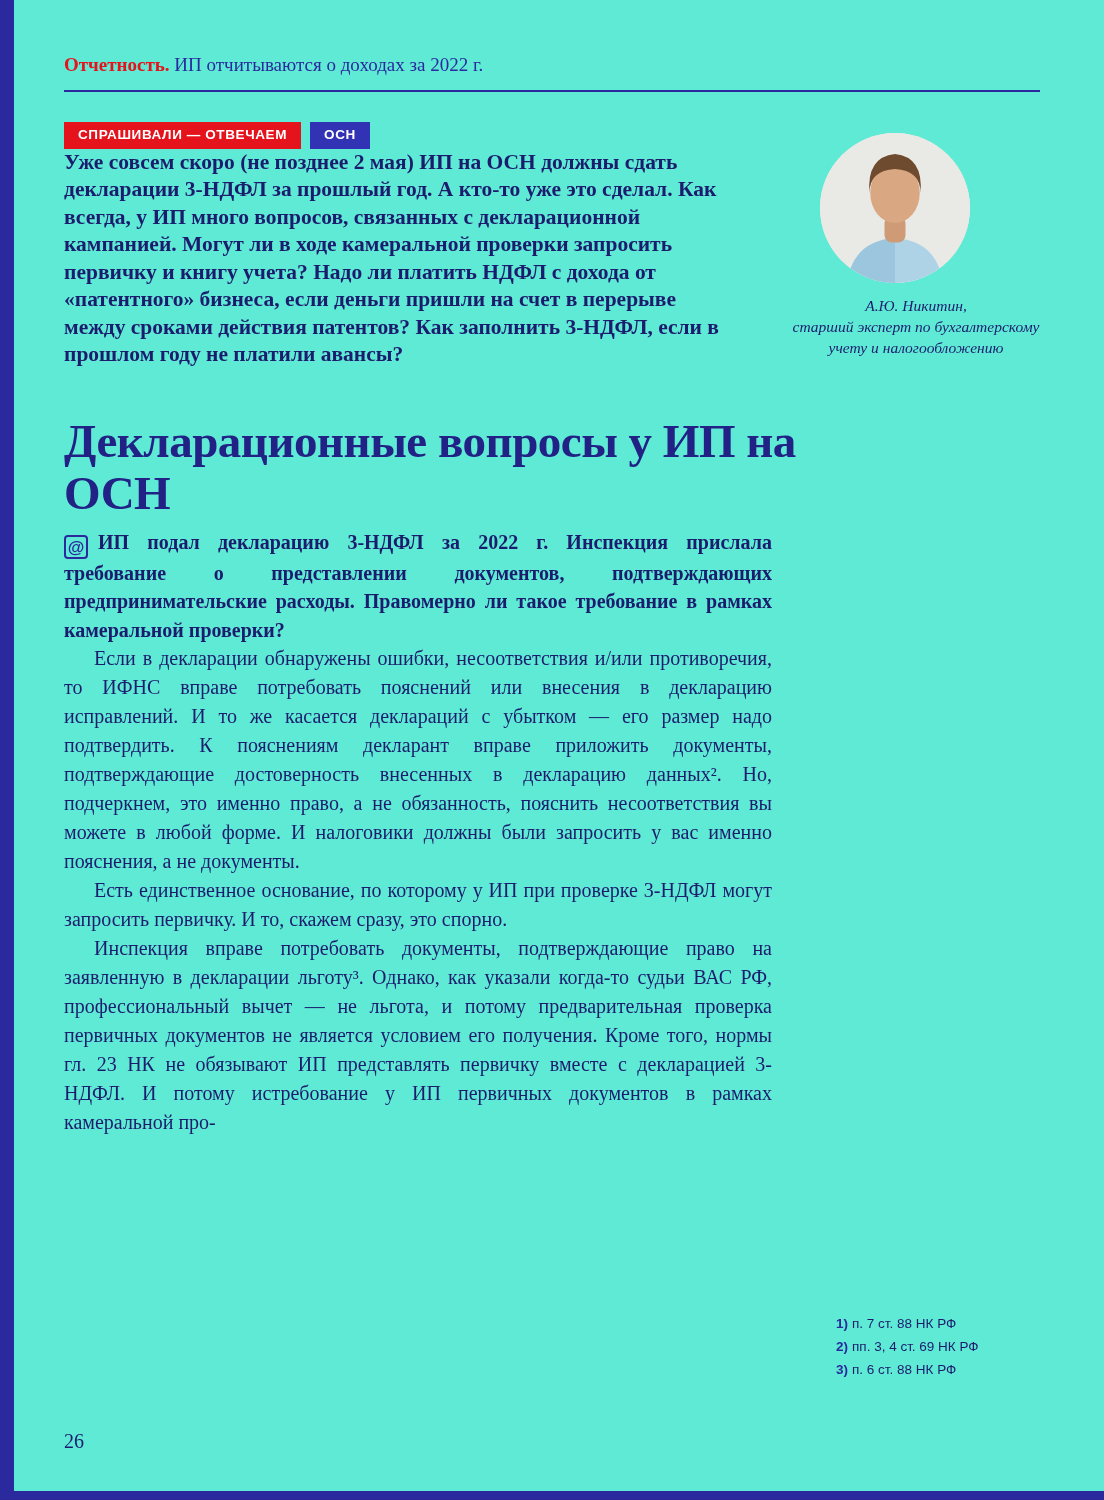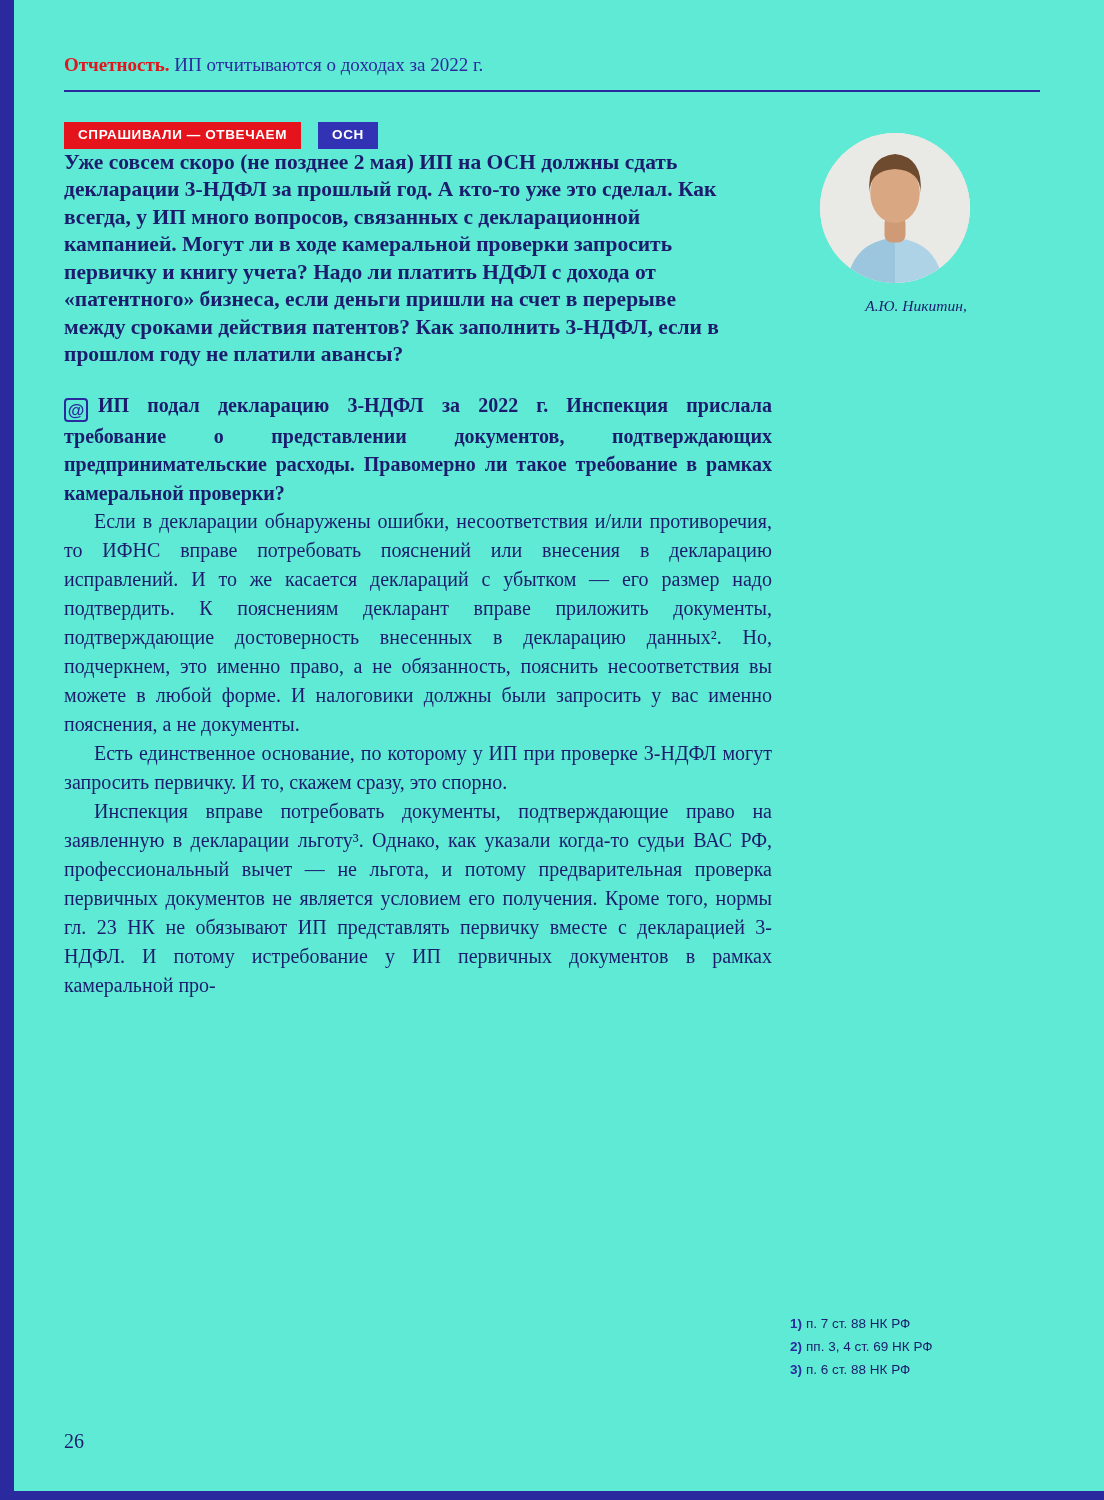--- a/index.html
+++ b/index.html
@@ -30,21 +30,21 @@
     position:absolute;left:64px;top:54px;width:976px;
     border-bottom:2px solid var(--accent-blue);
     padding-bottom:14px;
     font-size:19px;
   }
   .header .rubric{color:var(--accent-red);font-weight:bold;}
   .header .topic{color:var(--accent-blue);}
   .main-col{
     position:absolute;left:64px;top:122px;width:708px;
   }
-  .badges{display:flex;gap:17px;align-items:center;}
+  .badges{display:flex;gap:9px;align-items:center;}
   .badge{
     font-family:"Liberation Sans", sans-serif;
     font-weight:bold;font-size:13.5px;letter-spacing:0.6px;
     color:#ffffff;padding:6px 14px 7px;line-height:1;
   }
   .badge-red{background:var(--accent-red);}
   .badge-blue{background:var(--badge-blue);}
   .lead{
     font-weight:bold;
     font-size:21.5px;
@@ -61,21 +61,21 @@
     width:740px;
   }
   h2.section-heading{
     margin-top:60px;
     font-size:24.5px;
     line-height:1.3;
     color:var(--text-navy);
     width:660px;
   }
   .question{
-    margin-top:22px;
+    margin-top:8px;
     font-weight:bold;
     font-size:20px;
     line-height:28.5px;
     color:var(--text-navy);
     text-align:justify;
   }
   .at-badge{
     display:inline-block;
     width:24px;height:24px;
     border:2px solid var(--accent-blue);
@@ -105,21 +105,21 @@
   }
   .author-caption{
     margin-top:12px;
     font-style:italic;
     font-size:15.5px;
     line-height:21px;
     color:var(--text-navy);
     text-align:center;
   }
   .footnotes{
-    position:absolute;left:790px;top:1312px;width:260px;
+    position:absolute;left:836px;top:1312px;width:260px;
     font-family:"Liberation Sans", sans-serif;
     font-size:13.5px;line-height:23px;
     color:var(--text-navy);
   }
   .footnotes .fn-num{
     font-weight:bold;color:var(--accent-blue);margin-right:4px;
   }
   .page-number{
     position:absolute;left:64px;top:1430px;
     font-size:20px;color:var(--text-navy);
@@ -138,20 +138,21 @@
 
   <div class="main-col">
 
     <div class="badges">
       <span class="badge badge-red">СПРАШИВАЛИ — ОТВЕЧАЕМ</span>
       <span class="badge badge-blue">ОСН</span>
     </div>
 
     <p class="lead">Уже совсем скоро (не позднее 2 мая) ИП на ОСН должны сдать декларации 3-НДФЛ за прошлый год. А кто-то уже это сделал. Как всегда, у ИП много вопросов, связанных с декларационной кампанией. Могут ли в ходе камеральной проверки запросить первичку и книгу учета? Надо ли платить НДФЛ с дохода от «патентного» бизнеса, если деньги пришли на счет в перерыве между сроками действия патентов? Как заполнить 3-НДФЛ, если в прошлом году не платили авансы?</p>
 
+    <h1 class="headline">Декларационные вопросы у ИП на ОСН</h1>
 
 
     <p class="question"><span class="at-badge">@</span><span>ИП подал декларацию 3-НДФЛ за 2022 г. Инспекция прислала требование о представлении документов, подтверждающих предпринимательские расходы. Правомерно ли такое требование в рамках камеральной проверки?</span></p>
 
     <div class="body">
       <p>Если в декларации обнаружены ошибки, несоответствия и/или противоречия, то ИФНС вправе потребовать пояснений или внесения в декларацию исправлений. И то же касается деклараций с убытком — его размер надо подтвердить. К пояснениям декларант вправе приложить документы, подтверждающие достоверность внесенных в декларацию данных². Но, подчеркнем, это именно право, а не обязанность, пояснить несоответствия вы можете в любой форме. И налоговики должны были запросить у вас именно пояснения, а не документы.</p>
       <p>Есть единственное основание, по которому у ИП при проверке 3-НДФЛ могут запросить первичку. И то, скажем сразу, это спорно.</p>
       <p>Инспекция вправе потребовать документы, подтверждающие право на заявленную в декларации льготу³. Однако, как указали когда-то судьи ВАС РФ, профессиональный вычет — не льгота, и потому предварительная проверка первичных документов не является условием его получения. Кроме того, нормы гл. 23 НК не обязывают ИП представлять первичку вместе с декларацией 3-НДФЛ. И потому истребование у ИП первичных документов в рамках камеральной про-</p>
     </div>
 
@@ -163,20 +164,21 @@
         <rect x="0" y="0" width="100" height="100" fill="#e9e9e6"></rect>
         <path d="M18,100 Q22,72 50,70 Q78,72 82,100 Z" fill="#aed2e6"></path>
         <path d="M18,100 Q22,72 50,70 L50,100 Z" fill="#9cc6dd"></path>
         <rect x="43" y="55" width="14" height="18" rx="5" fill="#cf9b76"></rect>
         <ellipse cx="50" cy="40" rx="16.5" ry="20" fill="#d9a781"></ellipse>
         <path d="M33,40 Q31,16 50,14 Q69,16 67,40 Q67,25 50,24 Q33,25 33,40 Z" fill="#6e4a2f"></path>
       </svg>
     </span>
     <div class="author-caption">
       <span>А.Ю. Никитин,</span><br>
+      <span>старший эксперт по бухгалтерскому учету и налогообложению</span>
     </div>
   </div>
 
   <div class="footnotes">
     <div class="footnote"><span class="fn-num">1)</span><span>п. 7 ст. 88 НК РФ</span></div>
     <div class="footnote"><span class="fn-num">2)</span><span>пп. 3, 4 ст. 69 НК РФ</span></div>
     <div class="footnote"><span class="fn-num">3)</span><span>п. 6 ст. 88 НК РФ</span></div>
   </div>
 
   <div class="page-number">26</div>

